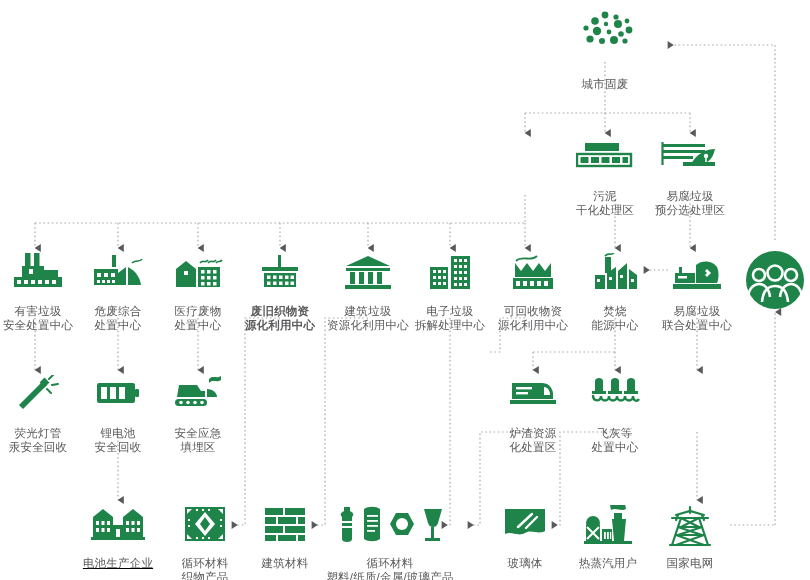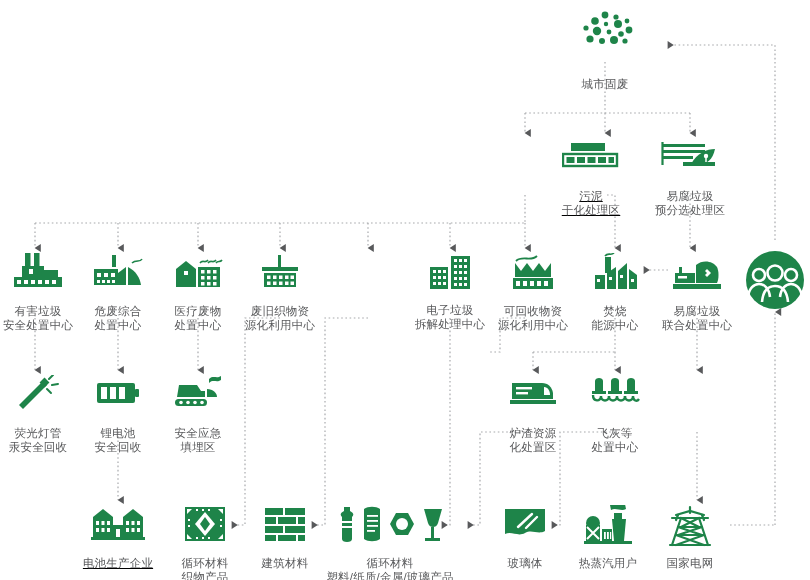--- a/index.html
+++ b/index.html
@@ -140,21 +140,21 @@
           <circle cx="29" cy="31" r="3.0"></circle>
             <circle cx="41" cy="30" r="4.0"></circle>
           <circle cx="52" cy="31" r="2.6"></circle>
         </g>
       </svg>
     </span>
     <span class="label">城市固废</span>
   </div>
 
 
-  <div class="node" style="left:591px;top:138px;text-decoration:underline;">
+  <div class="node" style="left:605px;top:138px;">
     <span class="icon">
       <svg width="58" height="34" viewBox="0 0 58 34">
         <g fill="#1e8449">
           <rect x="9" y="5" width="34" height="8"></rect>
           <rect x="1" y="16" width="54" height="12" fill="none" stroke="#1e8449" stroke-width="2.4"></rect>
           <rect x="4.5" y="19" width="8" height="6"></rect>
           <rect x="15" y="19" width="8" height="6"></rect>
           <rect x="25.5" y="19" width="8" height="6"></rect>
           <rect x="36" y="19" width="8" height="6"></rect>
           <rect x="46.5" y="19" width="5.5" height="6"></rect>
@@ -257,21 +257,21 @@
             <path d="M36,10 C39,6 41,11 44,7"></path>
             <path d="M44,10 C46,7 48,10 50,7"></path>
           </g>
         </g>
       </svg>
     </span>
     <span class="label">医疗废物
 处置中心</span>
   </div>
 
-  <div class="node" style="left:280px;top:253px;">
+  <div class="node" style="left:280px;top:253px;font-weight:bold;">
     <span class="icon">
       <svg width="52" height="40" viewBox="0 0 52 40">
         <g fill="#1e8449">
           <rect x="24" y="2" width="3" height="12"></rect>
           <path d="M8,14 L44,14 L44,18 L8,18 Z"></path>
           <rect x="10" y="20" width="32" height="14"></rect>
           <g fill="#ffffff">
             <rect x="13" y="22.5" width="3.5" height="3.5"></rect>
             <rect x="19" y="22.5" width="3.5" height="3.5"></rect>
             <rect x="25" y="22.5" width="3.5" height="3.5"></rect>
@@ -283,22 +283,39 @@
             <rect x="36.5" y="22.5" width="3.5" height="3.5"></rect>
             <rect x="36.5" y="28.5" width="3.5" height="3.5"></rect>
           </g>
         </g>
       </svg>
     </span>
     <span class="label">废旧织物资
 源化利用中心</span>
   </div>
 
-
-  <div class="node wide" style="left:450px;top:253px;font-family:Liberation Mono, monospace;">
+  <div class="node wide" style="left:368px;top:253px;">
+    <span class="icon">
+      <svg width="52" height="40" viewBox="0 0 52 40">
+        <g fill="#1e8449">
+          <path d="M26,3 L48,13 L4,13 Z"></path>
+          <rect x="4" y="15" width="44" height="3"></rect>
+          <rect x="8" y="19" width="5" height="12"></rect>
+          <rect x="17" y="19" width="5" height="12"></rect>
+          <rect x="26" y="19" width="5" height="12"></rect>
+          <rect x="35" y="19" width="5" height="12"></rect>
+          <rect x="3" y="32" width="46" height="4"></rect>
+        </g>
+      </svg>
+    </span>
+    <span class="label">建筑垃圾
+资源化利用中心</span>
+  </div>
+
+  <div class="node wide" style="left:450px;top:253px;">
     <span class="icon">
       <svg width="52" height="40" viewBox="0 0 52 40">
         <g fill="#1e8449">
           <rect x="6" y="14" width="18" height="22"></rect>
           <rect x="27" y="3" width="19" height="33"></rect>
           <g fill="#ffffff">
             <rect x="9" y="17" width="3" height="3"></rect>
               <rect x="14" y="17" width="3" height="3"></rect>
               <rect x="19" y="17" width="3" height="3"></rect>
             <rect x="9" y="23" width="3" height="3"></rect>

